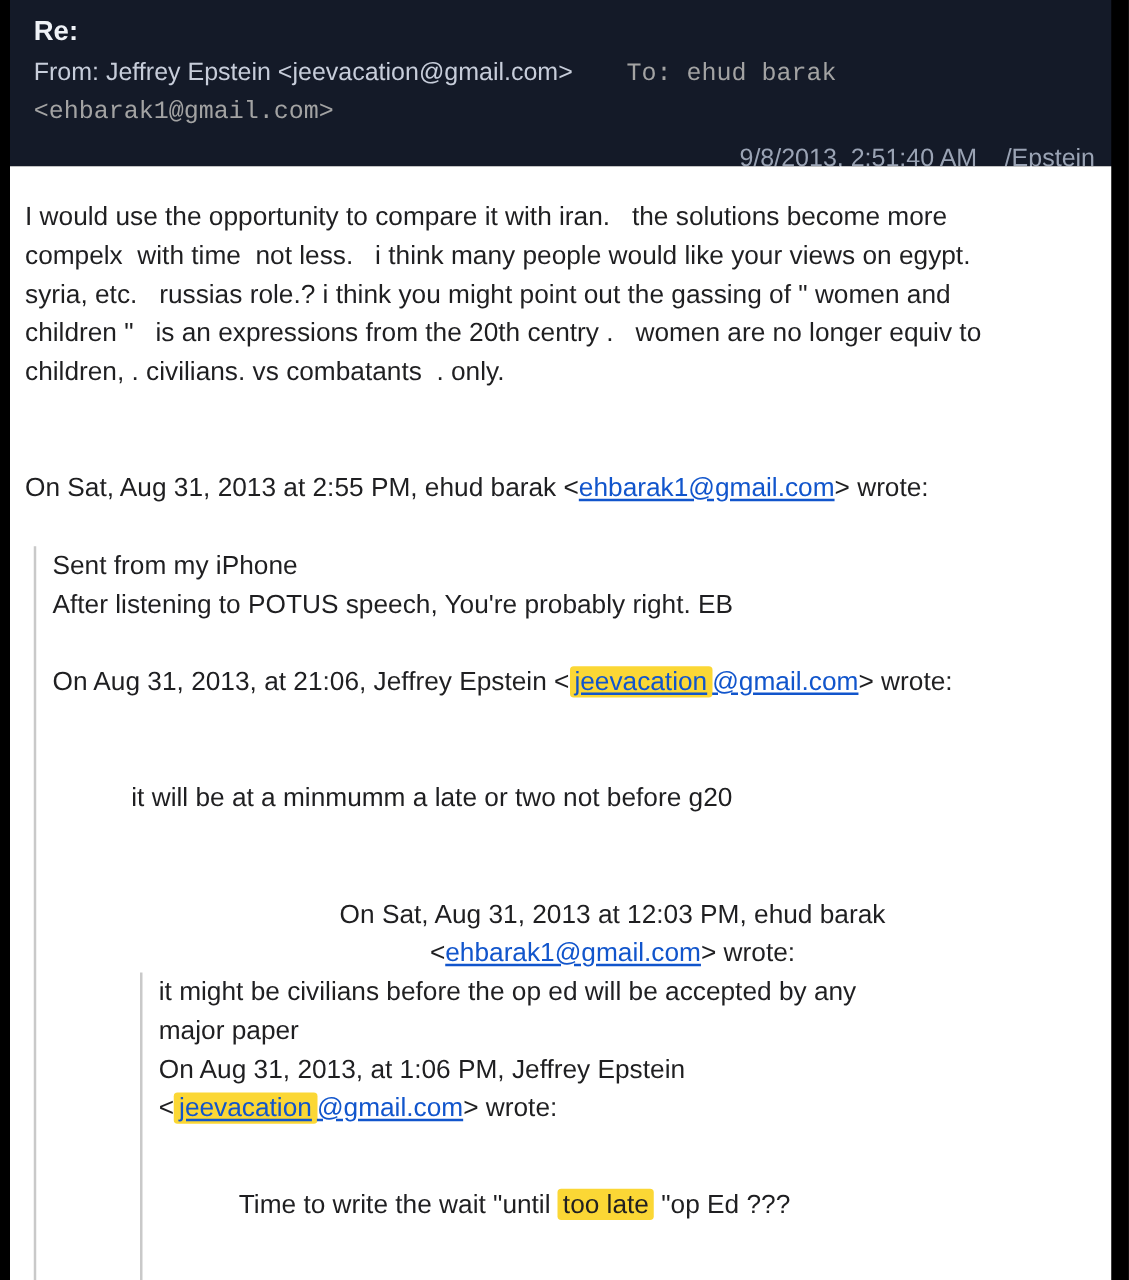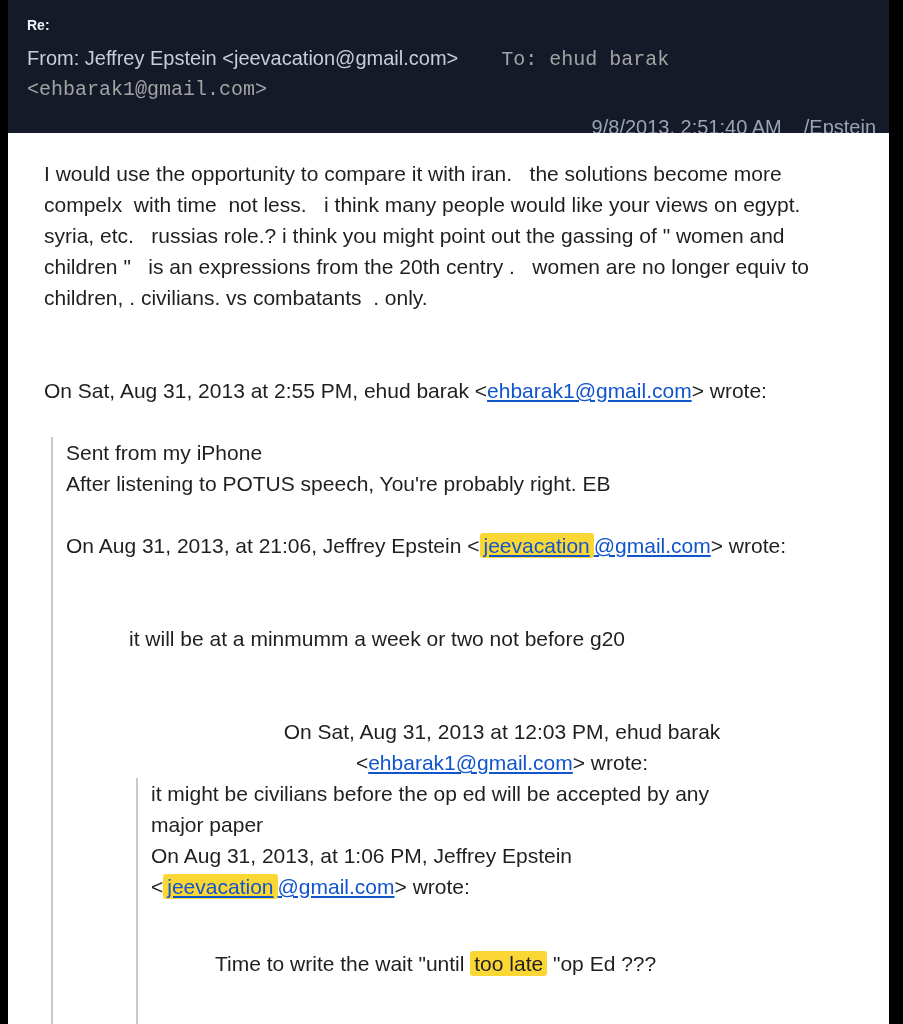--- a/index.html
+++ b/index.html
@@ -17,42 +17,42 @@
   
   .mail-header {
     flex:0 0 auto;
     height:133px;
     background:var(--header-bg, #141a28);
     padding:10px 13px 0 19px;
   }
   .subject {
     color:#eff2f7;
     font-weight:bold;
-    font-size:14px;
+    font-size:22px;
     line-height:30px;
   }
   .addr-row { margin-top:4px; font-size:20px; line-height:28px; }
   .from { color:#c7cdda; }
   .to   { color:#a3a3a3; margin-left:43px;font-family:Liberation Mono, monospace; }
   .meta-row {
     margin-top:9px;
     text-align:right;
     font-size:20px;
     line-height:28px;
     color:#9aa3b4;
   }
   .search-hint { margin-left:22px; color:#9aa3b4; cursor:pointer; }
   
   .mail-body {
     flex:1 1 auto;
     background:#fff;
     color:#1f1f21;
     font-size:21px;
     line-height:31px;
-    padding:25px 14px 0 36px;
+    padding:25px 14px 0 12px;
     overflow:hidden;
   }
   .line { white-space:pre-wrap; }
   .body-par { margin-bottom:62px; }
   blockquote.q {
     margin:0 0 0 7px;
     border-left:2px solid var(--quote-bar, #c9c9c9);
     padding-left:13px;
   }
   .indent1 { margin-left:63px; margin-top:62px; }
@@ -98,21 +98,21 @@
 children, . civilians. vs combatants  . only.</p>
 
       <div class="line attr">On Sat, Aug 31, 2013 at 2:55 PM, ehud barak &lt;<a class="email-link" href="#">ehbarak1@gmail.com</a>&gt; wrote:</div>
 
       <blockquote class="q">
         <div class="line gap-1">Sent from my iPhone</div>
         <div class="line">After listening to POTUS speech, You're probably right. EB</div>
         <div class="line gap-1 attr">On Aug 31, 2013, at 21:06, Jeffrey Epstein &lt;<a class="email-link" href="#"><mark class="hl">jeevacation</mark></a><a class="email-link" href="#">@gmail.com</a>&gt; wrote:</div>
 
         <div class="indent1">
-          <div class="line">it will be at a minmumm a week or two not before g20</div>
+          <div class="line">it will be at a minmumm a late or two not before g20</div>
           <div class="line gap-2 attr">On Sat, Aug 31, 2013 at 12:03 PM, ehud barak<br>&lt;<a class="email-link" href="#">ehbarak1@gmail.com</a>&gt; wrote:</div>
 
           <blockquote class="q">
             <div class="line">it might be civilians before the op ed will be accepted by any
 major paper</div>
             <div class="line attr">On Aug 31, 2013, at 1:06 PM, Jeffrey Epstein<br>&lt;<a class="email-link" href="#"><mark class="hl">jeevacation</mark></a><a class="email-link" href="#">@gmail.com</a>&gt; wrote:</div>
 
             <div class="indent2">
               <div class="line gap-t">Time to write the wait "until <mark class="hl">too late</mark> "op Ed ???</div>
               <div class="spacer"></div>

